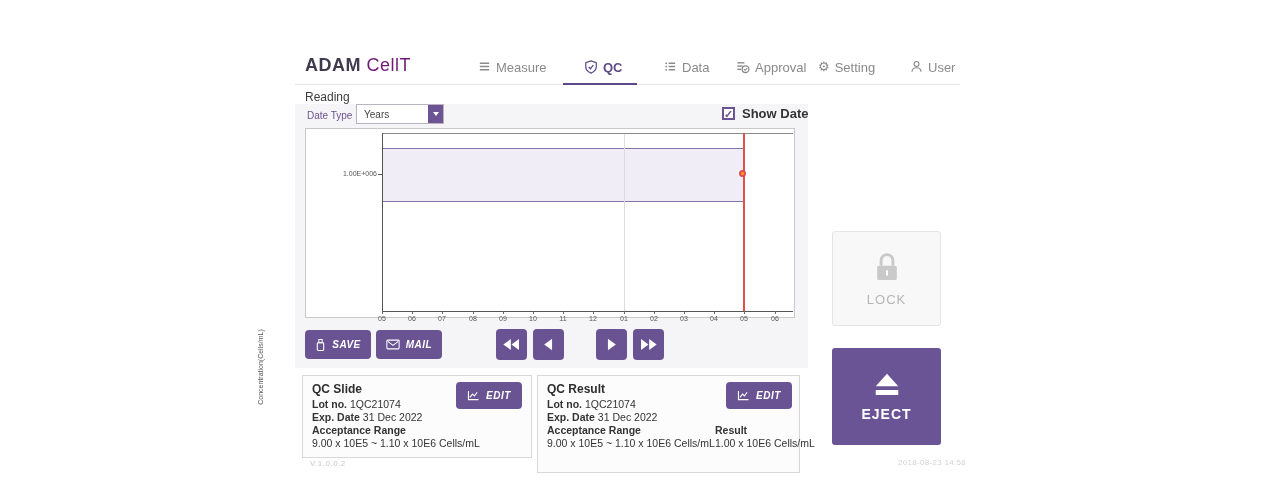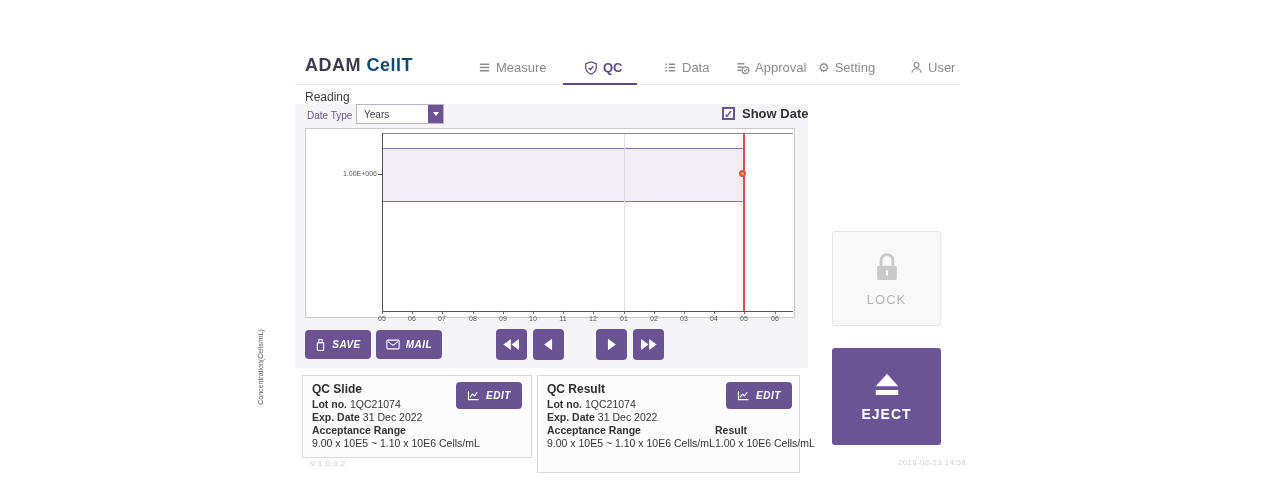--- a/index.html
+++ b/index.html
@@ -4,22 +4,22 @@
 <style>
   * { margin:0; padding:0; box-sizing:border-box; }
   html,body { width:1271px; height:501px; background:#ffffff; overflow:hidden;
               font-family:"Liberation Sans", sans-serif; }
   .abs { position:absolute; }
   #stage { position:relative; width:1271px; height:501px; background:#fff; }
 
   
   #brand { left:305px; top:55px; font-size:18px; letter-spacing:.5px; }
   #brand .b1 { color:#403a4d; font-weight:700; }
-  #brand .b2 { color:#0c4a6e; font-weight:700; }
-  .tab { top:60px; display:inline-flex; align-items:center; gap:5px;
+  #brand .b2 { color:#701a75; font-weight:400; }
+  .tab { top:60px; display:inline-flex; gap:5px;
          color:#8a8a8a; font-size:13px; cursor:pointer; }
   .tab svg, .tab .gicon { flex:0 0 auto; }
   .tab.active { color:#5d4a86; font-weight:700; }
   #hdr-divider { left:295px; top:84px; width:665px; height:1px; background:#e6e6e6; }
   #qc-underline { left:563px; top:83px; width:74px; height:2px; background:#5d4a86; }
   .gicon { font-size:13px; line-height:13px; color:#8a8a8a; }
 
   
   #reading-title { left:305px; top:90px; font-size:12px; color:#3c3c3c; }
   #reading-panel { left:295px; top:104px; width:513px; height:264px; background:#f5f4f6; }

